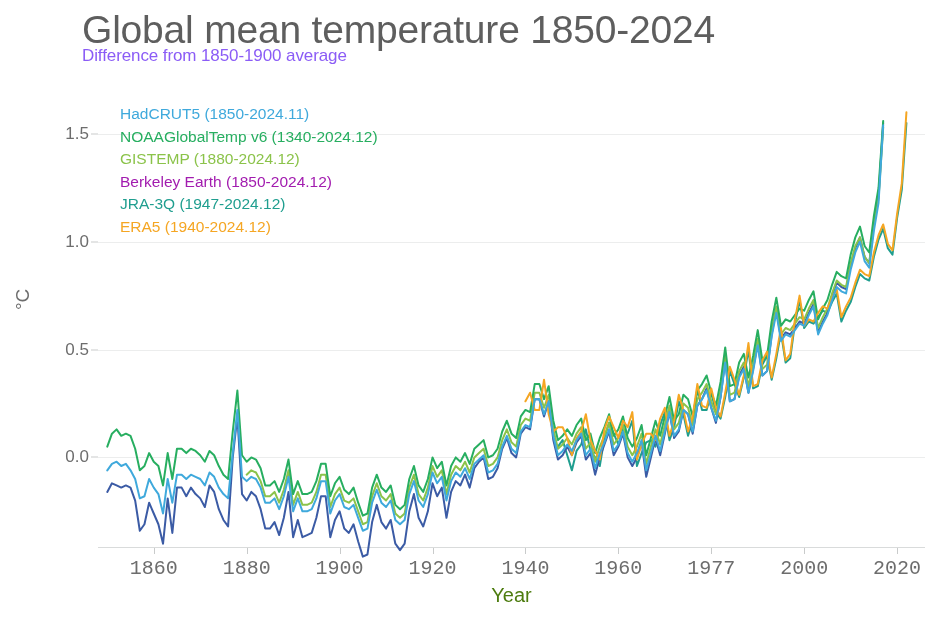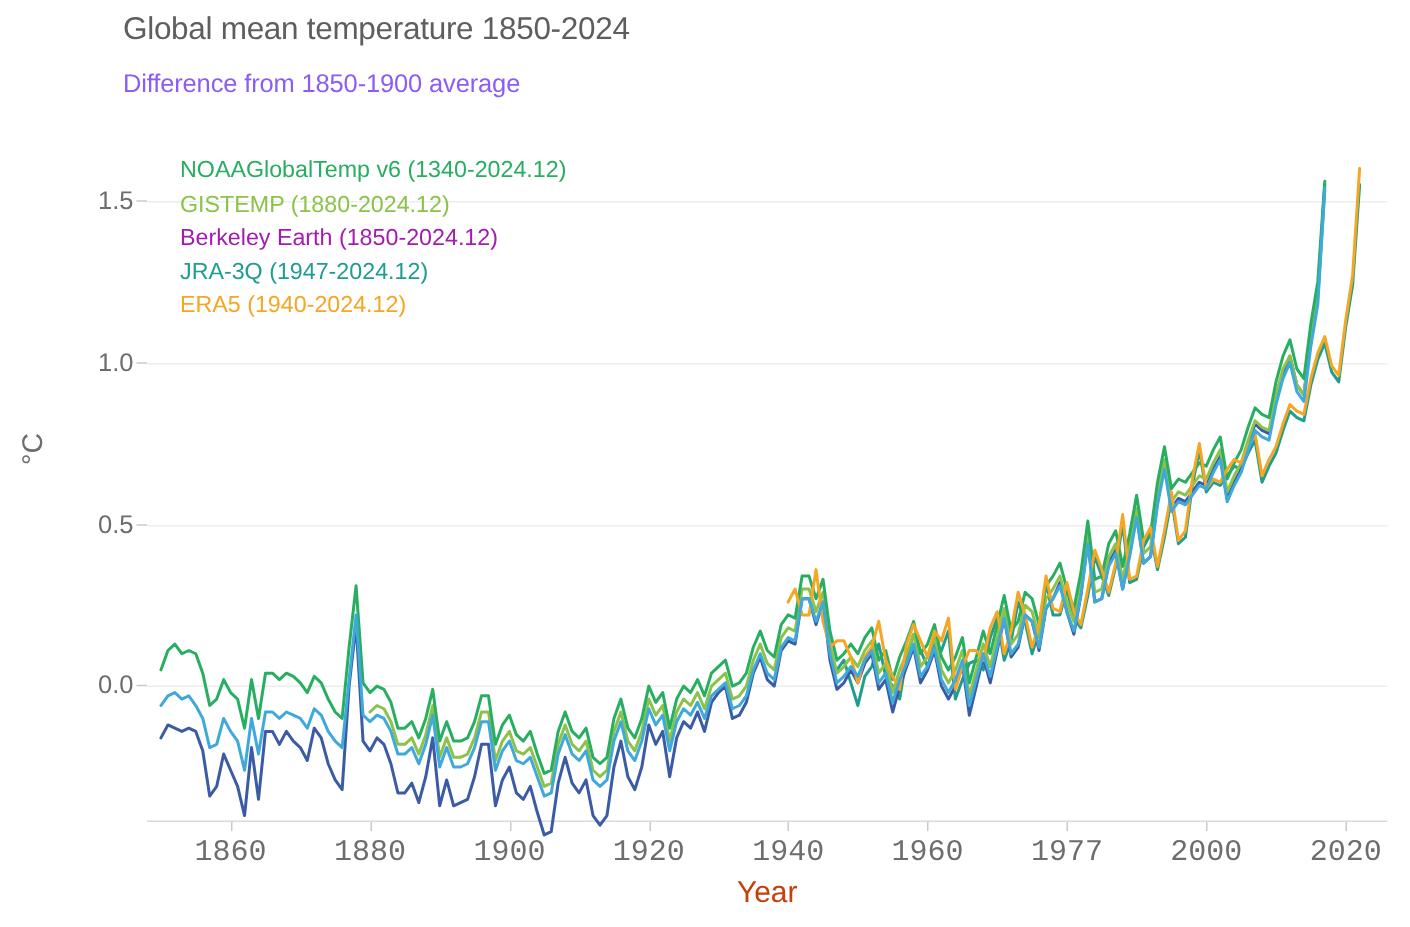--- a/index.html
+++ b/index.html
@@ -7,21 +7,21 @@
     width:940px;height:618px;
     background:#ffffff;
     font-family:"Liberation Sans",sans-serif;
     overflow:hidden;
     position:relative;
   }
   #chart-root{position:absolute;inset:0;}
 
   .title{
     position:absolute;left:82px;top:8px;
-    font-size:21px;color:#5e5e5e;
+    font-size:39px;color:#5e5e5e;
     letter-spacing:-0.2px;white-space:nowrap;
   }
   .subtitle{
     position:absolute;left:82px;top:46px;
     font-size:17px;color:#8b5cf6;
     letter-spacing:-0.1px;white-space:nowrap;
   }
 
   .plot{
     position:absolute;
@@ -50,21 +50,21 @@
   }
 
   .axis-label-y{
     position:absolute;left:12px;top:310px;
     font-size:19px;color:#6d6d6d;
     transform:rotate(-90deg);transform-origin:left top;
     white-space:nowrap;
   }
   .axis-label-x{
     position:absolute;left:0;right:0;top:100%;margin-top:36px;
-    text-align:center;font-size:20px;color:#c2410c;
+    text-align:center;font-size:20px;color:#4d7c0f;
   }
 
   .legend{
     position:absolute;left:120px;top:103px;
     display:flex;flex-direction:column;gap:1px;
     z-index:5;
   }
   .legend-item{font-size:15.5px;line-height:21.5px;white-space:nowrap;}
 
   svg.series-svg{position:absolute;inset:0;width:100%;height:100%;overflow:visible;}
@@ -125,19 +125,20 @@
         <path d="M148.67 379.66 L153.32 375.34 L157.97 377.50 L162.61 386.13 L167.26 401.23 L171.90 401.23 L176.55 396.91 L181.20 407.70 L185.84 394.76 L190.49 375.34 L195.13 409.86 L199.78 396.91 L204.43 409.86 L209.07 409.86 L213.72 407.70 L218.37 396.91 L223.01 379.66 L227.66 379.66 L232.30 412.01 L236.95 399.07 L241.60 392.60 L246.24 405.54 L250.89 407.70 L255.53 403.39 L260.18 416.33 L264.83 429.27 L269.47 427.11 L274.12 401.23 L278.76 388.29 L283.41 401.23 L288.06 405.54 L292.70 399.07 L297.35 418.49 L301.99 422.80 L306.64 418.49 L311.29 392.60 L315.93 379.66 L320.58 399.07 L325.22 405.54 L329.87 392.60 L334.52 371.03 L339.16 381.81 L343.81 375.34 L348.46 399.07 L353.10 379.66 L357.75 371.03 L362.39 375.34 L367.04 366.71 L371.69 377.50 L376.33 362.40 L380.98 358.09 L385.62 353.77 L390.27 371.03 L394.92 368.87 L399.56 362.40 L404.21 345.14 L408.85 334.36 L413.50 347.30 L418.15 351.61 L422.79 330.04 L427.44 323.57 L432.08 325.73 L436.73 297.69 L441.38 297.69 L446.02 312.79 L450.67 299.84 L455.31 334.36 L459.96 353.77 L464.61 349.46 L469.25 342.99 L473.90 349.46 L478.54 338.67 L483.19 332.20 L487.84 353.77 L492.48 347.30 L497.13 366.71 L501.78 351.61 L506.42 340.83 L511.07 327.89 L515.71 349.46 L520.36 342.99 L525.01 330.04 L529.65 351.61 L534.30 360.24 L538.94 351.61 L543.59 338.67 L548.24 368.87 L552.88 351.61 L557.53 334.36 L562.17 349.46 L566.82 330.04 L571.47 310.63 L576.11 334.36 L580.76 327.89 L585.40 308.47 L590.05 312.79 L594.70 330.04 L599.34 304.16 L603.99 297.69 L608.63 289.06 L613.28 306.31 L617.93 319.26 L622.57 295.53 L627.22 261.01 L631.87 299.84 L636.51 297.69 L641.16 276.11 L645.80 267.49 L650.45 291.21 L655.10 269.64 L659.74 243.76 L664.39 273.96 L669.03 269.64 L673.68 235.13 L678.33 211.40 L682.97 239.44 L687.62 232.97 L692.26 235.13 L696.91 228.66 L701.56 222.19 L706.20 224.34 L710.85 213.56 L715.49 204.93 L720.14 232.97 L724.79 222.19 L729.43 213.56 L734.08 198.46 L738.72 185.51 L743.37 189.83 L748.02 191.99 L752.66 168.26 L757.31 151.00 L761.96 142.37 L766.60 161.79 L771.25 168.26 L775.89 129.43 L780.54 103.54 L785.19 32.36" stroke="#8BC34A"></path>
         <path d="M9.29 351.61 L13.94 338.67 L18.58 334.36 L23.23 340.83 L27.88 338.67 L32.52 340.83 L37.17 353.77 L41.81 375.34 L46.46 371.03 L51.11 358.09 L55.75 366.71 L60.40 371.03 L65.04 390.44 L69.69 358.09 L74.34 383.97 L78.98 353.77 L83.63 353.77 L88.28 358.09 L92.92 353.77 L97.57 355.93 L102.21 360.24 L106.86 366.71 L111.51 355.93 L116.15 360.24 L120.80 371.03 L125.44 379.66 L130.09 383.97 L134.74 336.51 L139.38 295.53 L144.03 360.24 L148.67 366.71 L153.32 362.40 L157.97 364.56 L162.61 373.19 L167.26 390.44 L171.90 390.44 L176.55 386.13 L181.20 396.91 L185.84 383.97 L190.49 364.56 L195.13 399.07 L199.78 386.13 L204.43 399.07 L209.07 399.07 L213.72 396.91 L218.37 386.13 L223.01 368.87 L227.66 368.87 L232.30 401.23 L236.95 388.29 L241.60 381.81 L246.24 394.76 L250.89 399.07 L255.53 392.60 L260.18 407.70 L264.83 420.64 L269.47 418.49 L274.12 392.60 L278.76 379.66 L283.41 392.60 L288.06 396.91 L292.70 390.44 L297.35 409.86 L301.99 414.17 L306.64 409.86 L311.29 383.97 L315.93 371.03 L320.58 390.44 L325.22 396.91 L329.87 383.97 L334.52 362.40 L339.16 373.19 L343.81 366.71 L348.46 390.44 L353.10 371.03 L357.75 362.40 L362.39 366.71 L367.04 358.09 L371.69 368.87 L376.33 353.77 L380.98 349.46 L385.62 345.14 L390.27 362.40 L394.92 360.24 L399.56 353.77 L404.21 336.51 L408.85 325.73 L413.50 338.67 L418.15 342.99 L422.79 321.41 L427.44 314.94 L432.08 317.10 L436.73 289.06 L441.38 289.06 L446.02 304.16 L450.67 291.21 L455.31 325.73 L459.96 345.14 L464.61 340.83 L469.25 334.36 L473.90 340.83 L478.54 330.04 L483.19 323.57 L487.84 345.14 L492.48 338.67 L497.13 358.09 L501.78 342.99 L506.42 332.20 L511.07 319.26 L515.71 340.83 L520.36 334.36 L525.01 321.41 L529.65 342.99 L534.30 351.61 L538.94 342.99 L543.59 330.04 L548.24 360.24 L552.88 342.99 L557.53 325.73 L562.17 340.83 L566.82 321.41 L571.47 302.00 L576.11 325.73 L580.76 319.26 L585.40 299.84 L590.05 304.16 L594.70 321.41 L599.34 295.53 L603.99 289.06 L608.63 280.43 L613.28 297.69 L617.93 310.63 L622.57 286.90 L627.22 252.39 L631.87 291.21 L636.51 289.06 L641.16 267.49 L645.80 258.86 L650.45 282.59 L655.10 261.01 L659.74 235.13 L664.39 265.33 L669.03 261.01 L673.68 226.50 L678.33 202.77 L682.97 230.81 L687.62 224.34 L692.26 226.50 L696.91 220.03 L701.56 213.56 L706.20 215.71 L710.85 204.93 L715.49 196.30 L720.14 224.34 L724.79 213.56 L729.43 204.93 L734.08 189.83 L738.72 176.89 L743.37 181.20 L748.02 183.36 L752.66 159.63 L757.31 142.37 L761.96 131.59 L766.60 151.00 L771.25 157.47 L775.89 120.80 L780.54 92.76 L785.19 25.89" stroke="#27AE60"></path>
         <path d="M427.44 306.31 L432.08 297.69 L436.73 314.94 L441.38 314.94 L446.02 284.74 L450.67 319.26 L455.31 336.51 L459.96 332.20 L464.61 332.20 L469.25 342.99 L473.90 360.24 L478.54 342.99 L483.19 336.51 L487.84 319.26 L492.48 345.14 L497.13 355.93 L501.78 364.56 L506.42 334.36 L511.07 321.41 L515.71 332.20 L520.36 342.99 L525.01 325.73 L529.65 332.20 L534.30 317.10 L538.94 364.56 L543.59 349.46 L548.24 338.67 L552.88 338.67 L557.53 345.14 L562.17 323.57 L566.82 312.79 L571.47 340.83 L576.11 325.73 L580.76 299.84 L585.40 314.94 L590.05 336.51 L594.70 321.41 L599.34 289.06 L603.99 310.63 L608.63 312.79 L613.28 293.37 L617.93 312.79 L622.57 321.41 L627.22 297.69 L631.87 271.80 L636.51 284.74 L641.16 299.84 L645.80 280.43 L650.45 248.07 L655.10 291.21 L659.74 289.06 L664.39 265.33 L669.03 256.70 L673.68 282.59 L678.33 258.86 L682.97 232.97 L687.62 265.33 L692.26 258.86 L696.91 224.34 L701.56 200.61 L706.20 230.81 L710.85 224.34 L715.49 226.50 L720.14 217.87 L724.79 211.40 L729.43 213.56 L734.08 202.77 L738.72 194.14 L743.37 222.19 L748.02 211.40 L752.66 202.77 L757.31 187.67 L761.96 174.73 L766.60 179.04 L771.25 181.20 L775.89 157.47 L780.54 140.21 L785.19 129.43 L789.83 148.84 L794.48 155.31 L799.12 118.64 L803.77 88.44 L808.42 17.26" stroke="#F5A623"></path>
         <path d="M9.29 375.34 L13.94 368.87 L18.58 366.71 L23.23 371.03 L27.88 368.87 L32.52 375.34 L37.17 383.97 L41.81 403.39 L46.46 401.23 L51.11 383.97 L55.75 392.60 L60.40 399.07 L65.04 418.49 L69.69 383.97 L74.34 407.70 L78.98 379.66 L83.63 379.66 L88.28 383.97 L92.92 379.66 L97.57 381.81 L102.21 383.97 L106.86 390.44 L111.51 377.50 L116.15 381.81 L120.80 392.60 L125.44 399.07 L130.09 403.39 L134.74 358.09 L139.38 314.94 L144.03 381.81 L148.67 386.13 L153.32 381.81 L157.97 383.97 L162.61 392.60 L167.26 407.70 L171.90 407.70 L176.55 403.39 L181.20 414.17 L185.84 401.23 L190.49 381.81 L195.13 416.33 L199.78 403.39 L204.43 416.33 L209.07 416.33 L213.72 414.17 L218.37 403.39 L223.01 386.13 L227.66 386.13 L232.30 418.49 L236.95 405.54 L241.60 399.07 L246.24 412.01 L250.89 414.17 L255.53 409.86 L260.18 422.80 L264.83 435.74 L269.47 433.59 L274.12 407.70 L278.76 394.76 L283.41 407.70 L288.06 412.01 L292.70 405.54 L297.35 424.96 L301.99 429.27 L306.64 424.96 L311.29 399.07 L315.93 386.13 L320.58 405.54 L325.22 412.01 L329.87 399.07 L334.52 377.50 L339.16 388.29 L343.81 381.81 L348.46 405.54 L353.10 386.13 L357.75 377.50 L362.39 381.81 L367.04 373.19 L371.69 383.97 L376.33 368.87 L380.98 364.56 L385.62 360.24 L390.27 377.50 L394.92 375.34 L399.56 368.87 L404.21 351.61 L408.85 340.83 L413.50 353.77 L418.15 358.09 L422.79 336.51 L427.44 330.04 L432.08 332.20 L436.73 304.16 L441.38 304.16 L446.02 319.26 L450.67 306.31 L455.31 340.83 L459.96 360.24 L464.61 355.93 L469.25 349.46 L473.90 355.93 L478.54 345.14 L483.19 338.67 L487.84 360.24 L492.48 353.77 L497.13 373.19 L501.78 358.09 L506.42 347.30 L511.07 334.36 L515.71 355.93 L520.36 349.46 L525.01 336.51 L529.65 358.09 L534.30 366.71 L538.94 358.09 L543.59 345.14 L548.24 375.34 L552.88 358.09 L557.53 340.83 L562.17 355.93 L566.82 336.51 L571.47 317.10 L576.11 340.83 L580.76 334.36 L585.40 314.94 L590.05 319.26 L594.70 336.51 L599.34 310.63 L603.99 304.16 L608.63 295.53 L613.28 312.79 L617.93 325.73 L622.57 302.00 L627.22 267.49 L631.87 306.31 L636.51 304.16 L641.16 282.59 L645.80 273.96 L650.45 297.69 L655.10 276.11 L659.74 250.23 L664.39 280.43 L669.03 276.11 L673.68 241.60 L678.33 217.87 L682.97 245.91 L687.62 239.44 L692.26 241.60 L696.91 235.13 L701.56 228.66 L706.20 230.81 L710.85 220.03 L715.49 211.40 L720.14 239.44 L724.79 228.66 L729.43 220.03 L734.08 204.93 L738.72 191.99 L743.37 196.30 L748.02 198.46 L752.66 174.73 L757.31 157.47 L761.96 146.69 L766.60 166.10 L771.25 172.57 L775.89 135.90 L780.54 107.86 L785.19 30.20" stroke="#3FA9DC"></path>
       </svg>
 
     <div class="axis-label-x">Year</div>
   </div>
 
   <div class="legend" id="legend">
+      <div class="legend-item" style="color: rgb(63, 169, 220);">HadCRUT5 (1850-2024.11)</div>
       <div class="legend-item" style="color: rgb(39, 174, 96);">NOAAGlobalTemp v6 (1340-2024.12)</div>
       <div class="legend-item" style="color: rgb(139, 195, 74);">GISTEMP (1880-2024.12)</div>
       <div class="legend-item" style="color: #a21caf;">Berkeley Earth (1850-2024.12)</div>
       <div class="legend-item" style="color: rgb(31, 158, 143);">JRA-3Q (1947-2024.12)</div>
       <div class="legend-item" style="color: rgb(245, 166, 35);">ERA5 (1940-2024.12)</div>
     </div>
 </div>
 
 </body></html>

